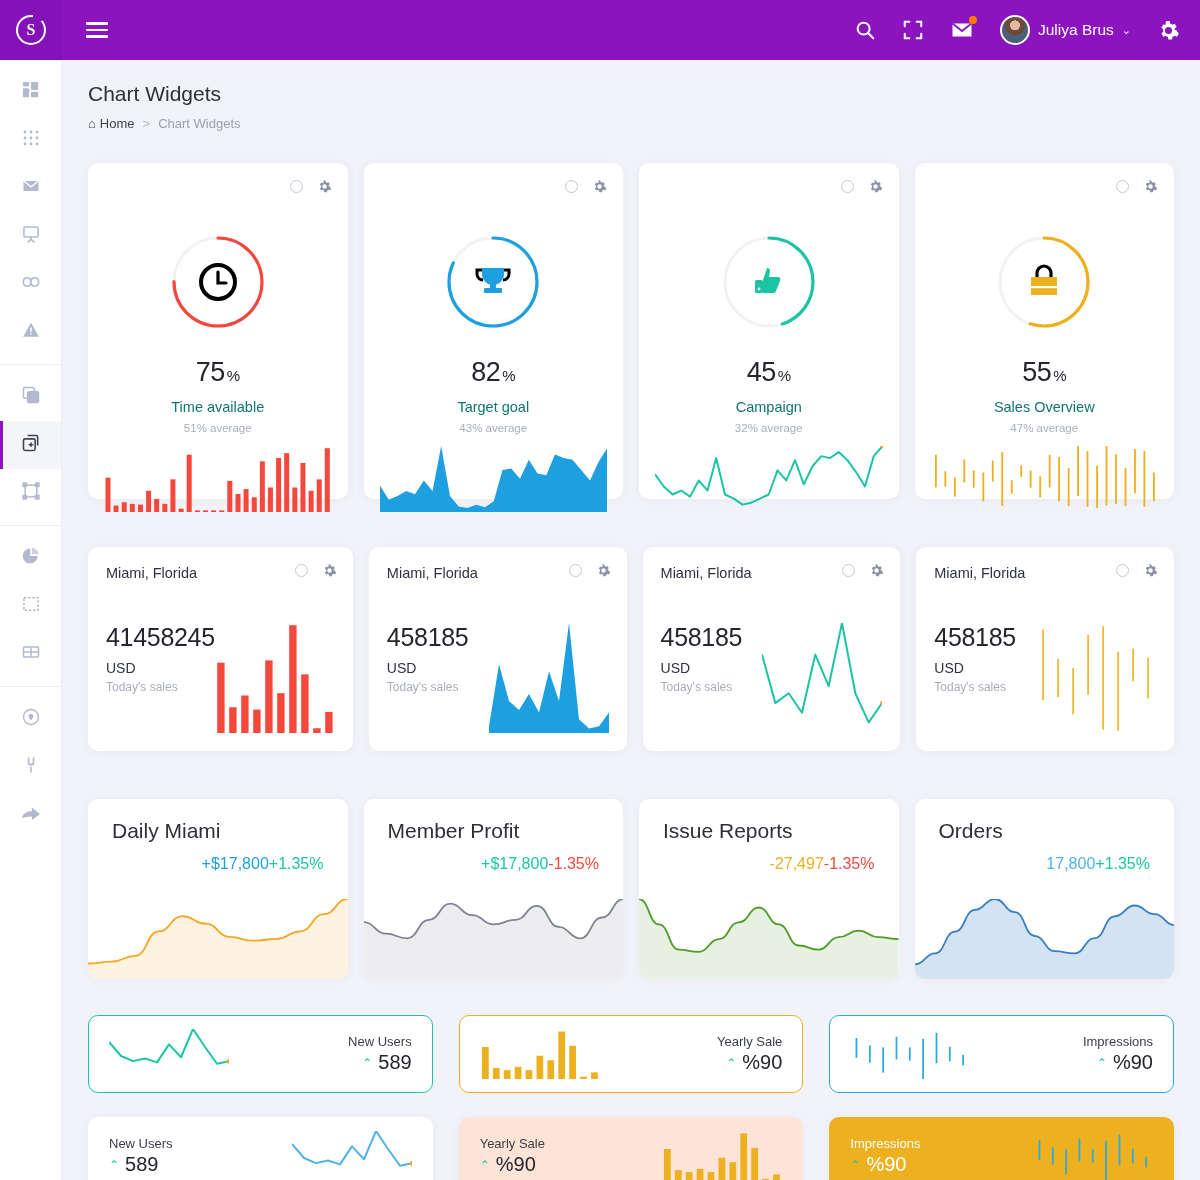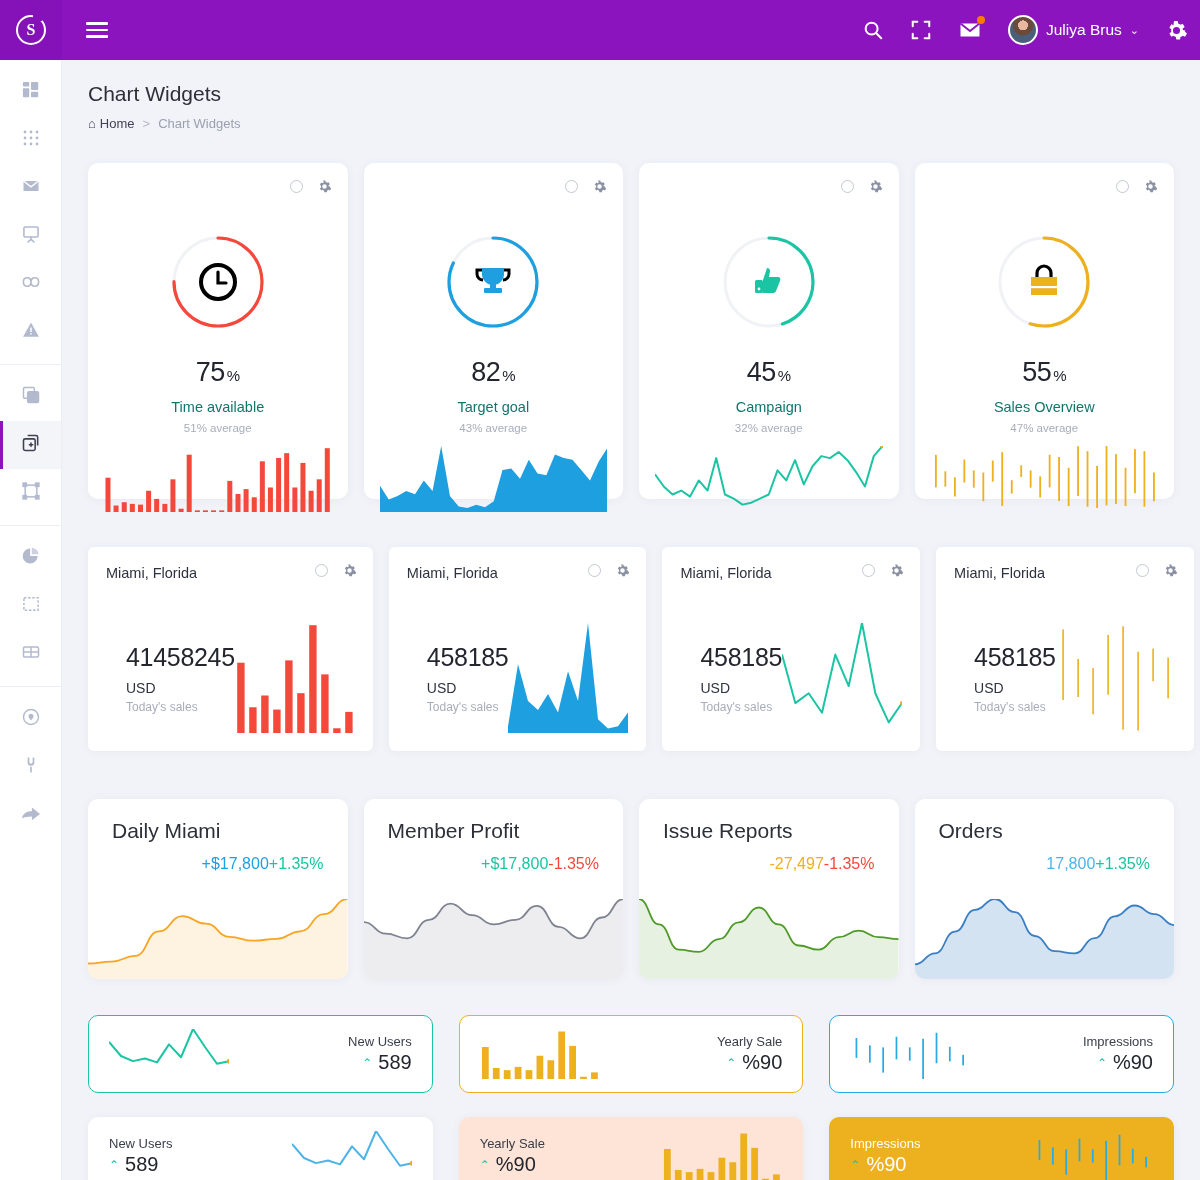--- a/index.html
+++ b/index.html
@@ -24,21 +24,21 @@
     color: #fff; font-size: 16px; font-weight: bold; font-family: "Liberation Serif", serif;
     position: relative;
   }
   .logo-circle::after {
     content: ""; position: absolute; top: -3px; right: 2px; width: 9px; height: 7px;
     background: #8512b8;
   }
   .burger { margin-left: 24px; width: 22px; cursor: pointer; }
   .burger span { display: block; height: 2.5px; background: #fff; margin: 4px 0; border-radius: 1px; }
   .topbar-right {
-    margin-left: auto; display: flex; align-items: center; gap: 26px; padding-right: 12px;
+    margin-left: auto; display: flex; align-items: center; gap: 26px; padding-right: 20px;
   }
   .tb-icon { color: #fff; display: flex; align-items: center; justify-content: center; cursor: pointer; position: relative; }
   .mail-dot {
     position: absolute; top: -2px; right: -3px; width: 8px; height: 8px;
     border-radius: 50%; background: #ff7a00;
   }
   .user-chip { display: flex; align-items: center; gap: 8px; color: #fff; cursor: pointer; }
   .avatar {
     width: 30px; height: 30px; border-radius: 50%; border: 2px solid #fff;
     background: radial-gradient(circle at 50% 32%, #e8b9a0 0 22%, #6a4a3a 23% 46%, #4a5f7a 47% 100%);
@@ -90,23 +90,23 @@
   
   .gauge-card { height: 336px; padding: 16px; display: flex; flex-direction: column; align-items: center; }
   .gauge-wrap { margin-top: 48px; }
   .g-value { margin-top: 16px; font-size: 27px; color: #23252f; font-weight: 400; letter-spacing: -.5px; }
   .g-value small { font-size: 15px; margin-left: 2px; }
   .g-label { margin-top: 11px; font-size: 14.5px; color: #0f766e; }
   .g-sub { margin-top: 7px; font-size: 11.5px; color: #a7adbb; }
   .g-spark { margin-top: 12px; width: 100%; height: 66px; }
 
   
-  .sales-card { height: 204px; padding: 18px; border-radius: 6px; }
+  .sales-card { height: 204px; padding: 18px; }
   .s-city { font-size: 14.5px; color: #2f3240; }
-  .s-body { display: flex; align-items: center; justify-content: space-between; margin-top: 42px; margin-left: 20px; }
+  .s-body { display: flex; align-items: flex-start; justify-content: space-between; margin-top: 42px; }
   .s-num { font-size: 25px; color: #23252f; letter-spacing: -.3px; }
   .s-cur { font-size: 14px; color: #2f3240; margin-top: 8px; }
   .s-sub { font-size: 12px; color: #a7adbb; margin-top: 4px; }
   .s-chart { width: 120px; height: 110px; }
 
   
   .metric-card { height: 180px; padding: 20px 24px 0 24px; overflow: hidden; display: flex; flex-direction: column; }
   .m-title { font-size: 21px; color: #2d2f39; font-weight: 400; }
   .m-row { display: flex; justify-content: flex-end; margin-top: 12px; font-size: 16px; }
   .m-chart { margin-top: auto; width: calc(100% + 48px); margin-left: -24px; height: 80px; }

